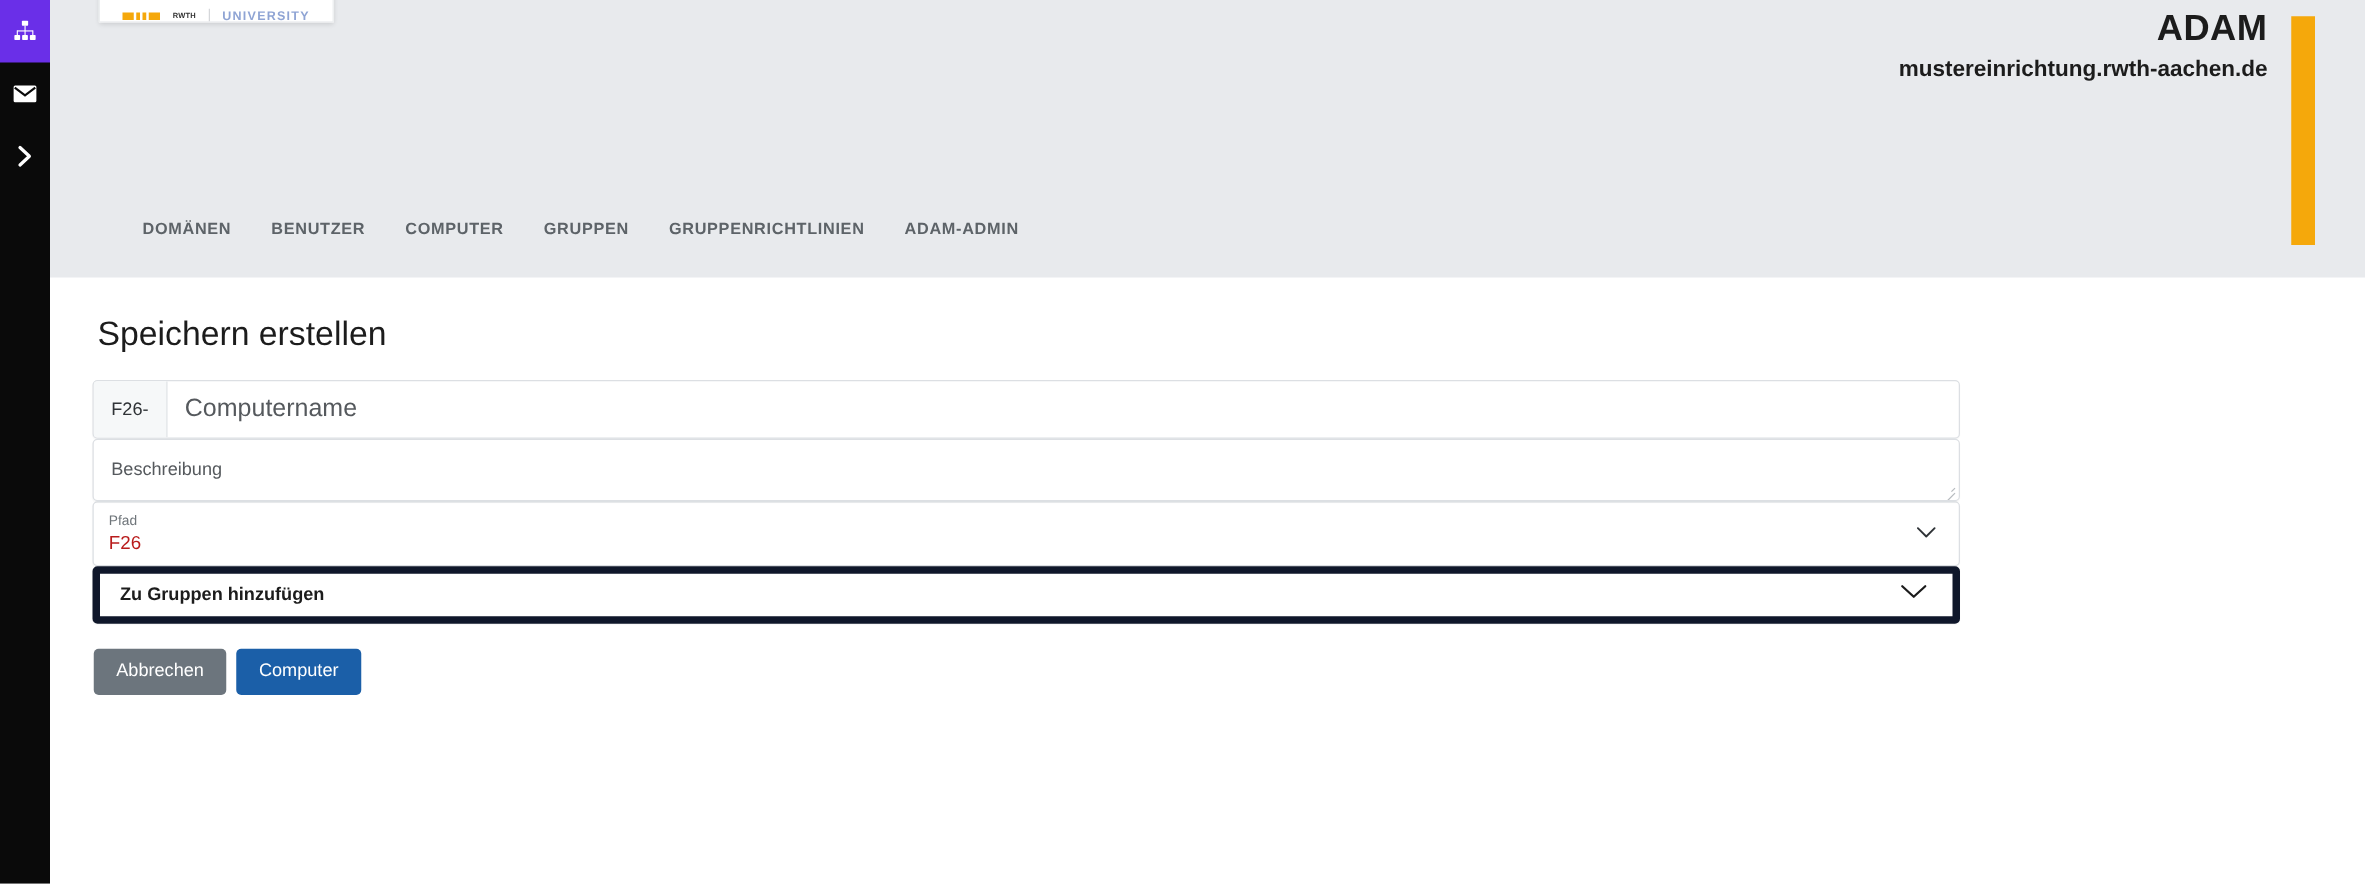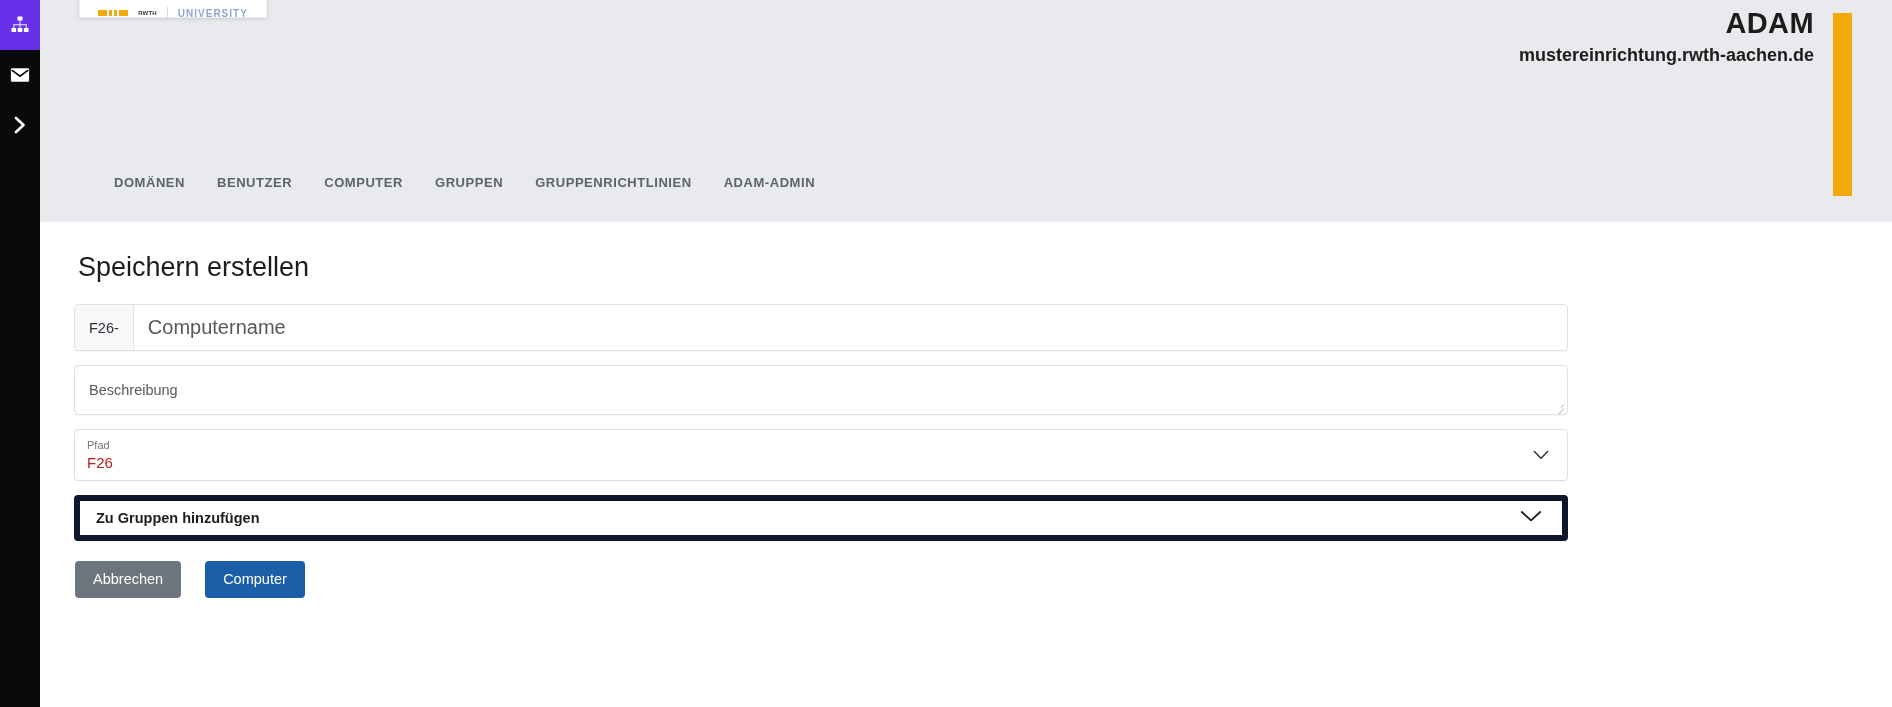--- a/index.html
+++ b/index.html
@@ -91,21 +91,21 @@
     flex: 1 1 auto; background: #ffffff;
     padding: 28px 40px 0 34px;
     overflow: hidden;
   }
   #page-title {
     font-size: 27px; font-weight: normal; color: #1c1c1c;
     line-height: 34px;
     margin: 0 0 20px 4px;
   }
 
-  .field { width: 1494px; margin-bottom: 14px; }
+  .field { width: 1494px; }
 
   
   #name-row {
     display: flex; align-items: stretch;
     height: 47px;
     background: #fff;
     border: 1px solid #dcdfe3;
     border-radius: 4px;
     overflow: hidden;
     box-shadow: 0 1px 1px rgba(0,0,0,0.03);
@@ -167,21 +167,21 @@
     background: #fff; box-shadow: 0 1px 1px rgba(0,0,0,0.03);
     display: flex; align-items: center; justify-content: space-between;
     padding: 0 20px 0 16px; cursor: pointer;
     margin-bottom: 20px;
   }
   #groups-label { font-size: 14.5px; font-weight: bold; color: #1c1c1c; }
 
   .chev { display: block; }
 
   
-  #actions { display: flex; align-items: center; gap: 24px; margin-left: 1px; }
+  #actions { display: flex; align-items: center; gap: 8px; margin-left: 1px; }
   .btn {
     border: 0; border-radius: 4px;
     font-family: "Liberation Sans", sans-serif;
     font-size: 14.5px; color: #ffffff;
     padding: 10px 18px; cursor: pointer; line-height: 17px;
   }
   #btn-cancel { background: #6c757d; }
   #btn-save { background: #1b5fa8; }
 </style>
 </head>

